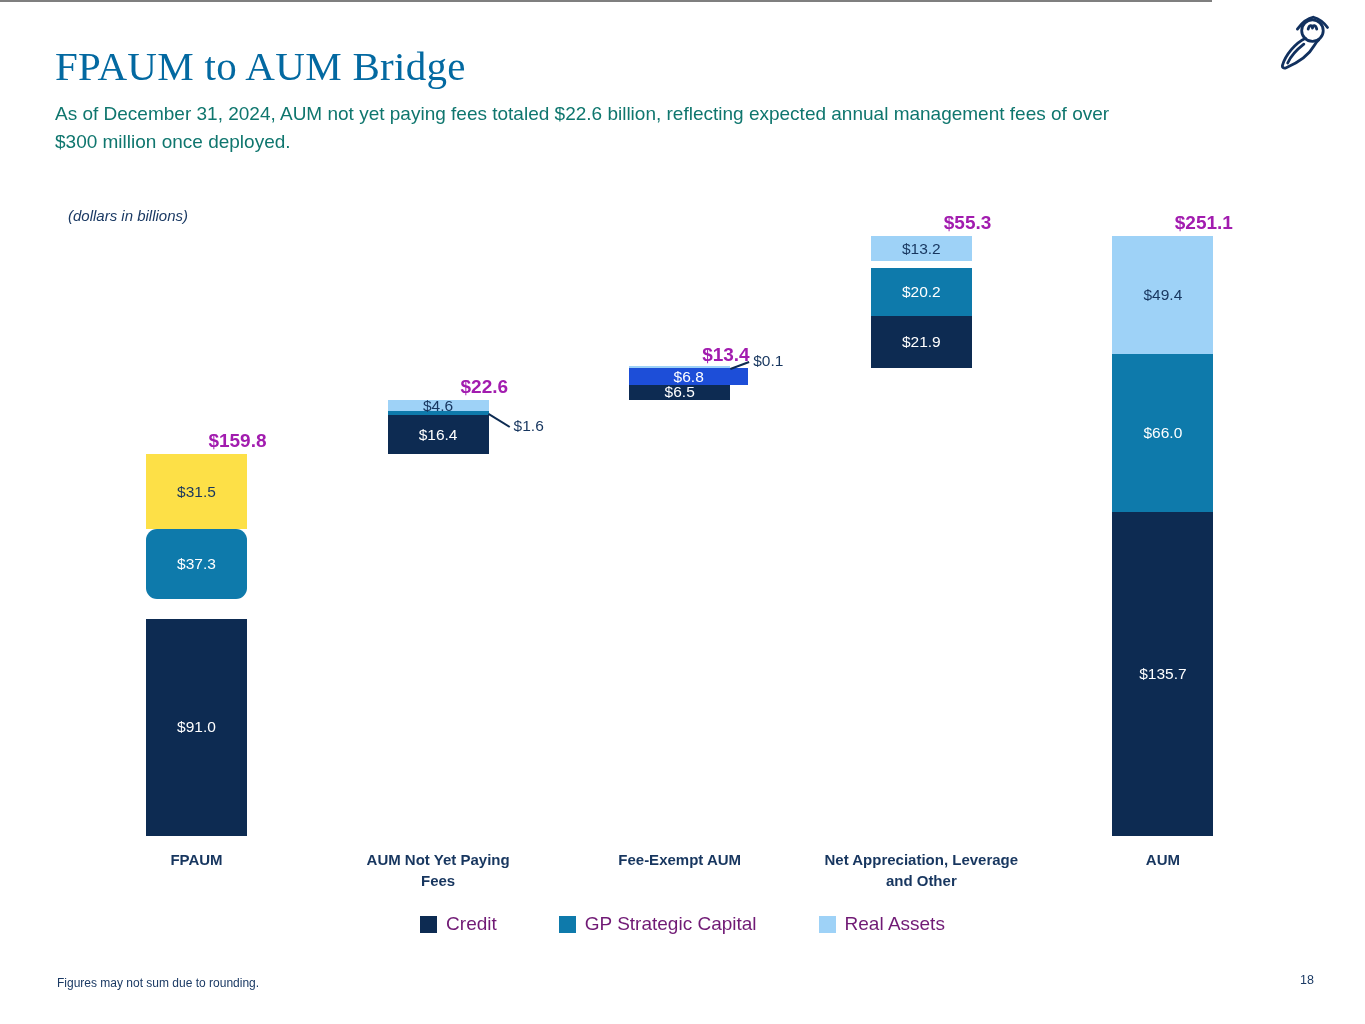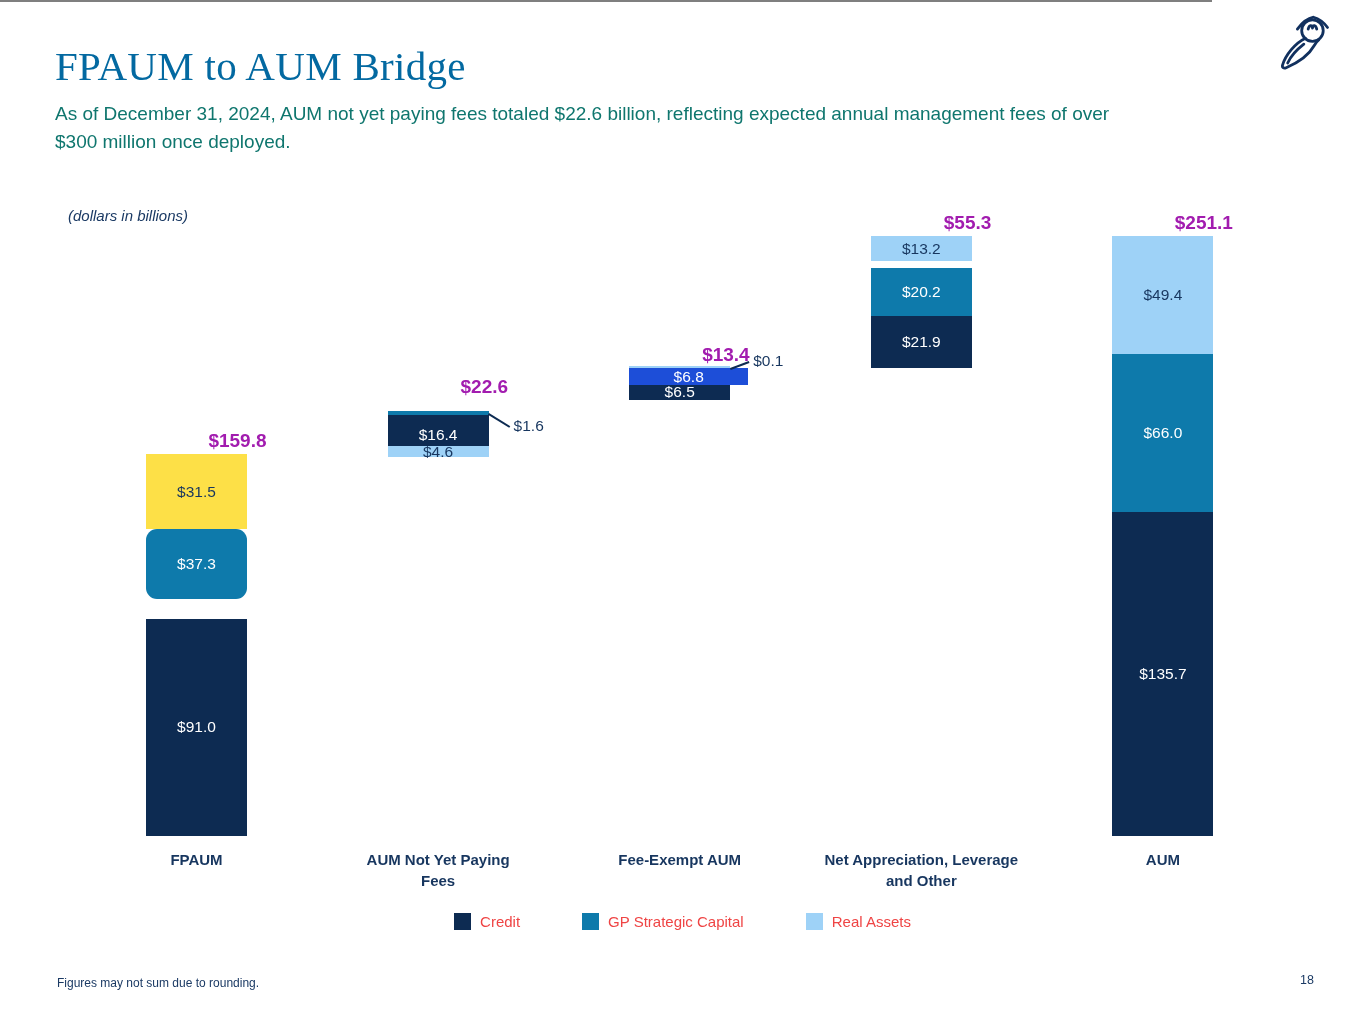--- a/index.html
+++ b/index.html
@@ -24,21 +24,21 @@
   .total-label{position:absolute;width:140px;text-align:right;font-weight:bold;
     font-size:19px;color:#a21caf;}
   .cat-label{position:absolute;width:250px;text-align:center;font-weight:bold;
     font-size:15px;line-height:21px;color:#17365f;white-space:pre-line;}
   .callout-line{position:absolute;height:0;border-top:2px solid #0d2b52;transform-origin:0 0;}
   .callout-label{position:absolute;font-size:15.5px;color:#17365f;white-space:nowrap;}
 
   .legend{left:0;top:913px;width:1365px;display:flex;justify-content:center;gap:62px;}
   .legend-item{display:flex;align-items:center;}
   .legend-swatch{width:17px;height:17px;margin-right:9px;}
-  .legend-label{font-size:15px;color:#ef4444;}
+  .legend-label{font-size:19px;color:#701a75;}
 
   .footnote{left:57px;top:976px;font-size:12px;color:#1b3a64;}
   .page-number{left:1300px;top:973px;font-size:12.5px;color:#1b3a64;}
 </style>
 </head>
 <body>
 
 <div class="abs slide-title">FPAUM to AUM Bridge</div>
 
 <div class="abs slide-subtitle">
@@ -72,21 +72,21 @@
       <span class="seg-label dark">$31.5</span>
     </div>
     <div class="total-label" style="left: 126.5px; top: 430.238px;">$159.8</div>
     <div class="cat-label" style="left: 71.5px; top: 849px;">FPAUM</div>
     <div class="bar-segment" style="left: 387.6px; top: 415.058px; width: 101px; height: 39.1796px; background: rgb(13, 43, 82);">
       <span class="seg-label light">$16.4</span>
     </div>
     <div class="bar-segment" style="left: 387.6px; top: 411.236px; width: 101px; height: 3.8224px; background: rgb(14, 122, 171);"></div>
     <div class="callout-line" style="left: 488.6px; top: 413.147px; width: 24.6982px; transform: rotate(31.7595deg);"></div>
     <div class="callout-label" style="left: 513.6px; top: 417.147px;">$1.6</div>
-    <div class="bar-segment" style="left: 387.6px; top: 400.246px; width: 101px; height: 10.9894px; background: rgb(158, 210, 247); margin-top: 46px;">
+    <div class="bar-segment" style="left: 387.6px; top: 400.246px; width: 101px; height: 10.9894px; background: rgb(158, 210, 247);">
       <span class="seg-label dark">$4.6</span>
     </div>
     <div class="total-label" style="left: 368.1px; top: 376.246px;">$22.6</div>
     <div class="cat-label" style="left: 313.1px; top: 849px;">AUM Not Yet Paying
 Fees</div>
     <div class="bar-segment" style="left: 629.2px; top: 384.718px; width: 101px; height: 15.5285px; background: rgb(13, 43, 82);">
       <span class="seg-label light">$6.5</span>
     </div>
     <div class="bar-segment" style="left: 629.2px; top: 368.473px; width: 119px; height: 16.2452px; background: #1d4ed8;">
       <span class="seg-label light">$6.8</span>

